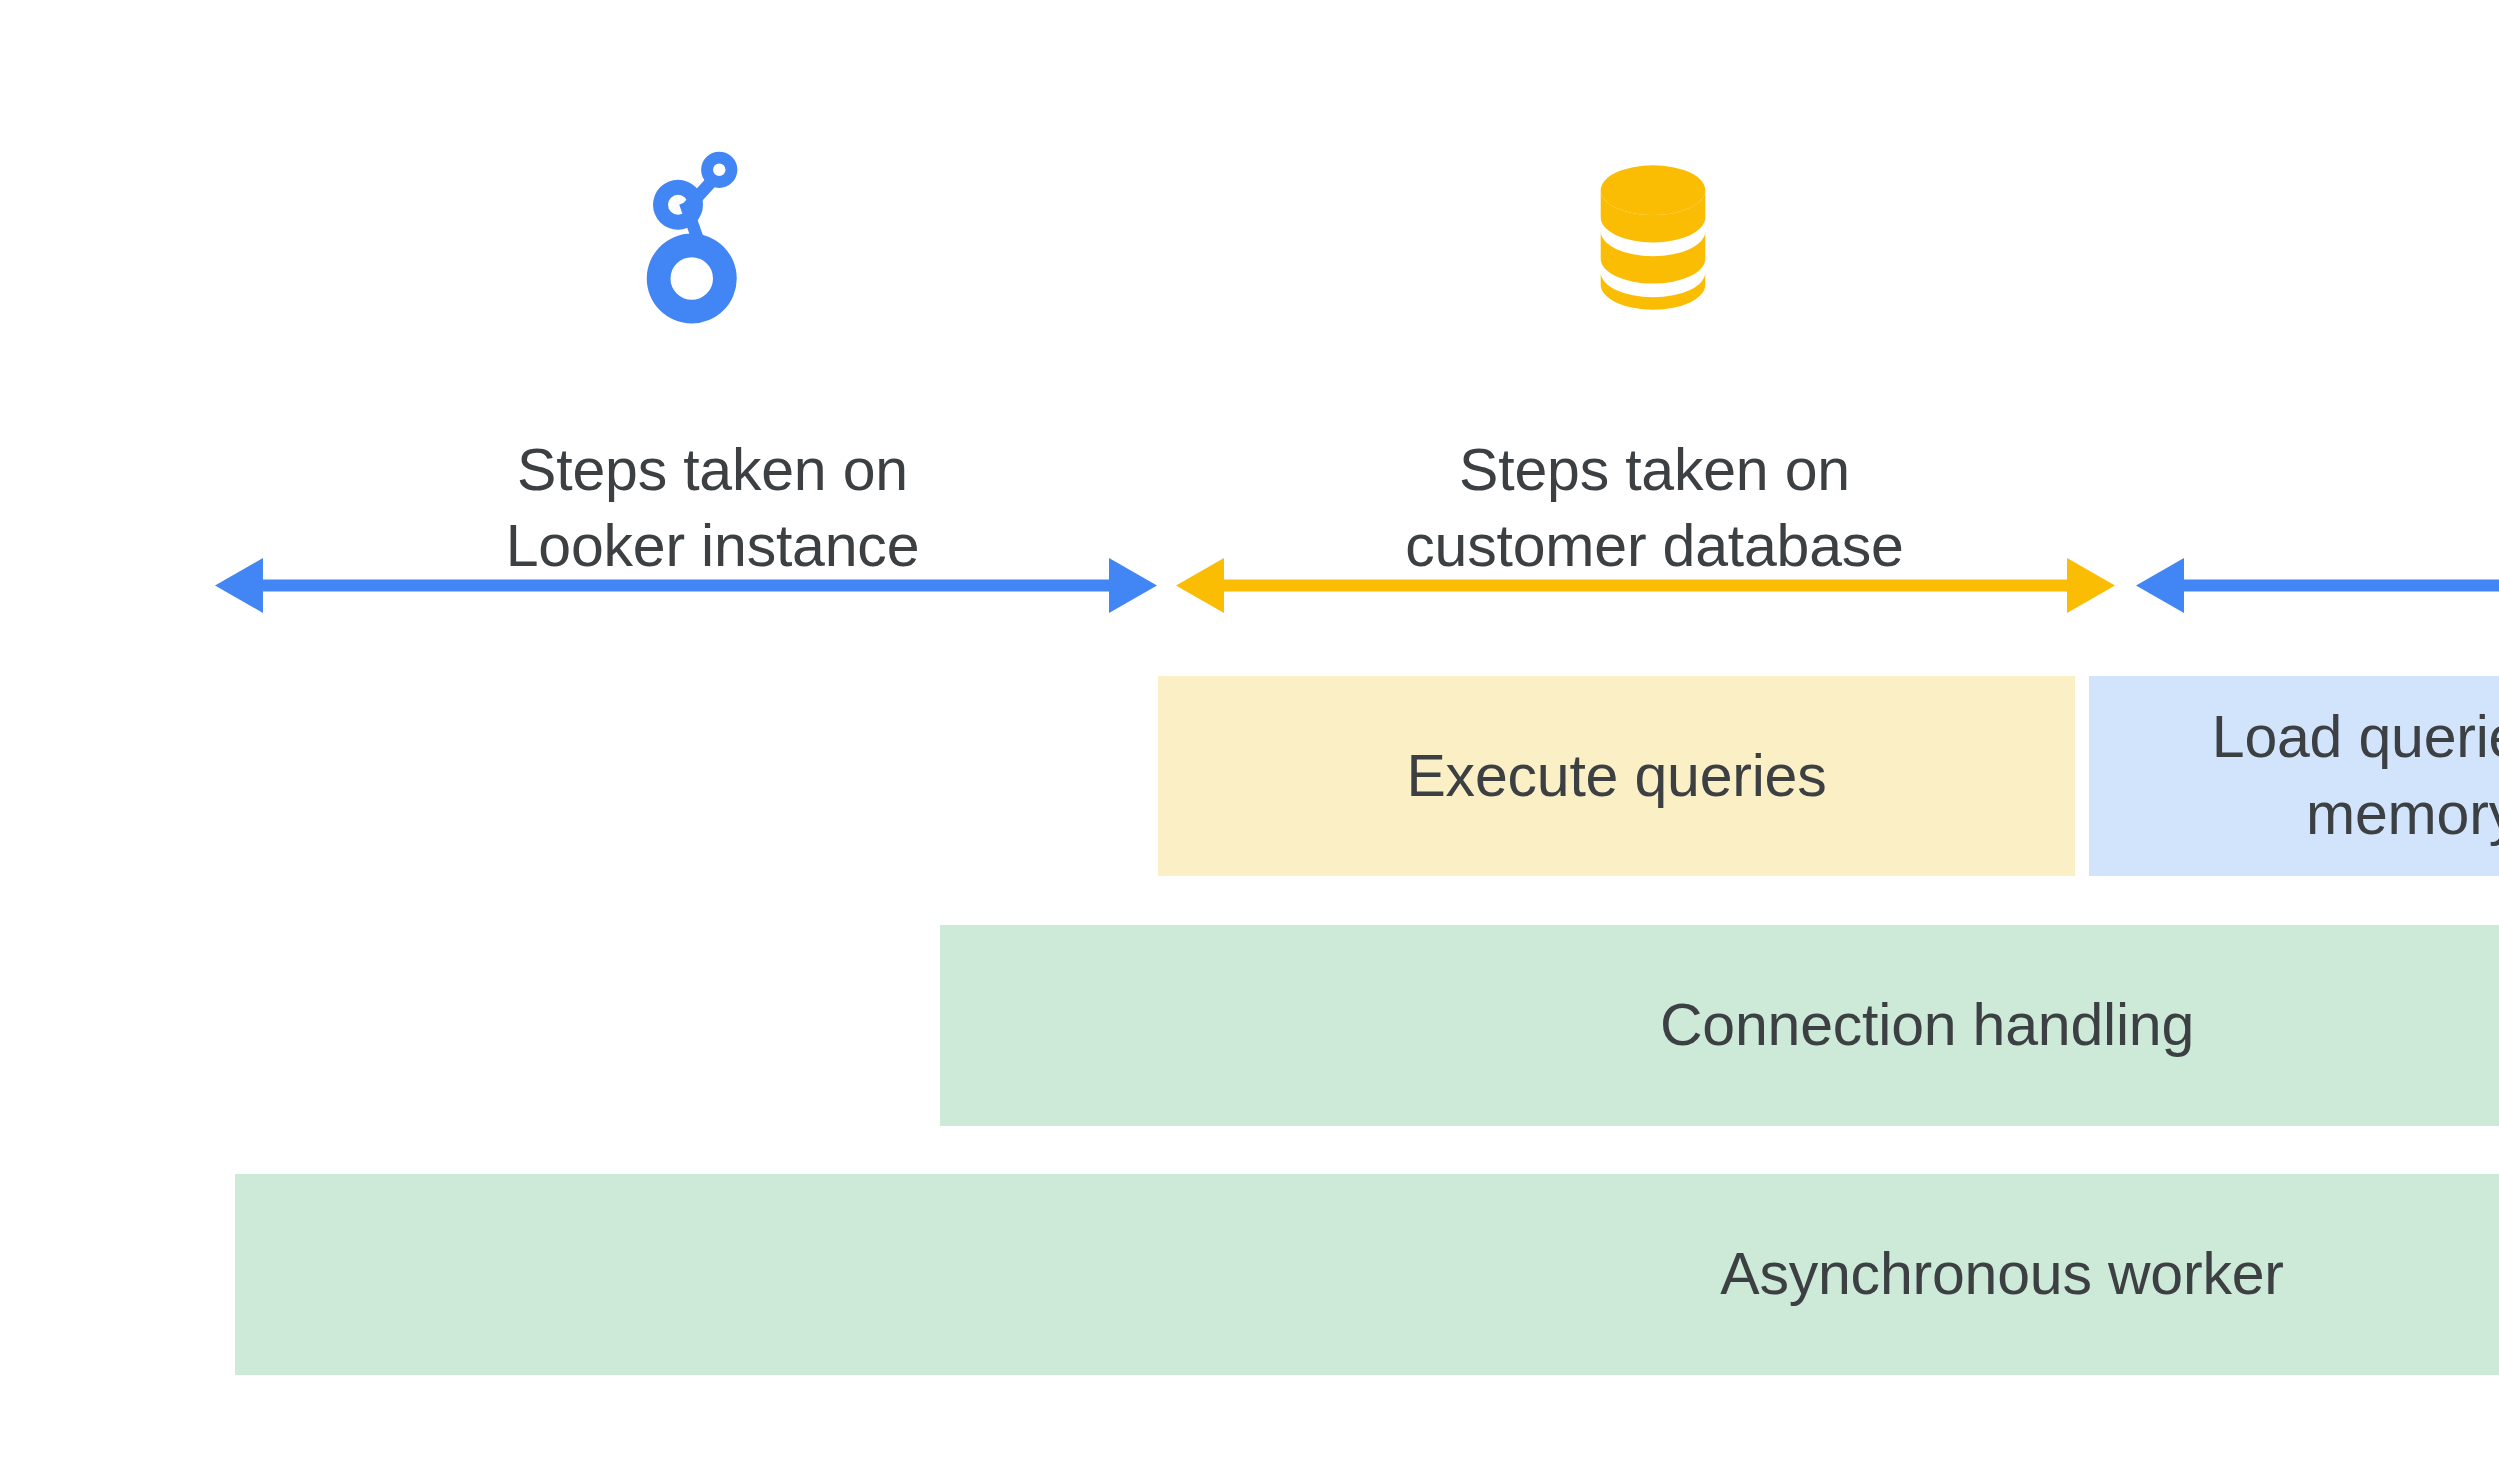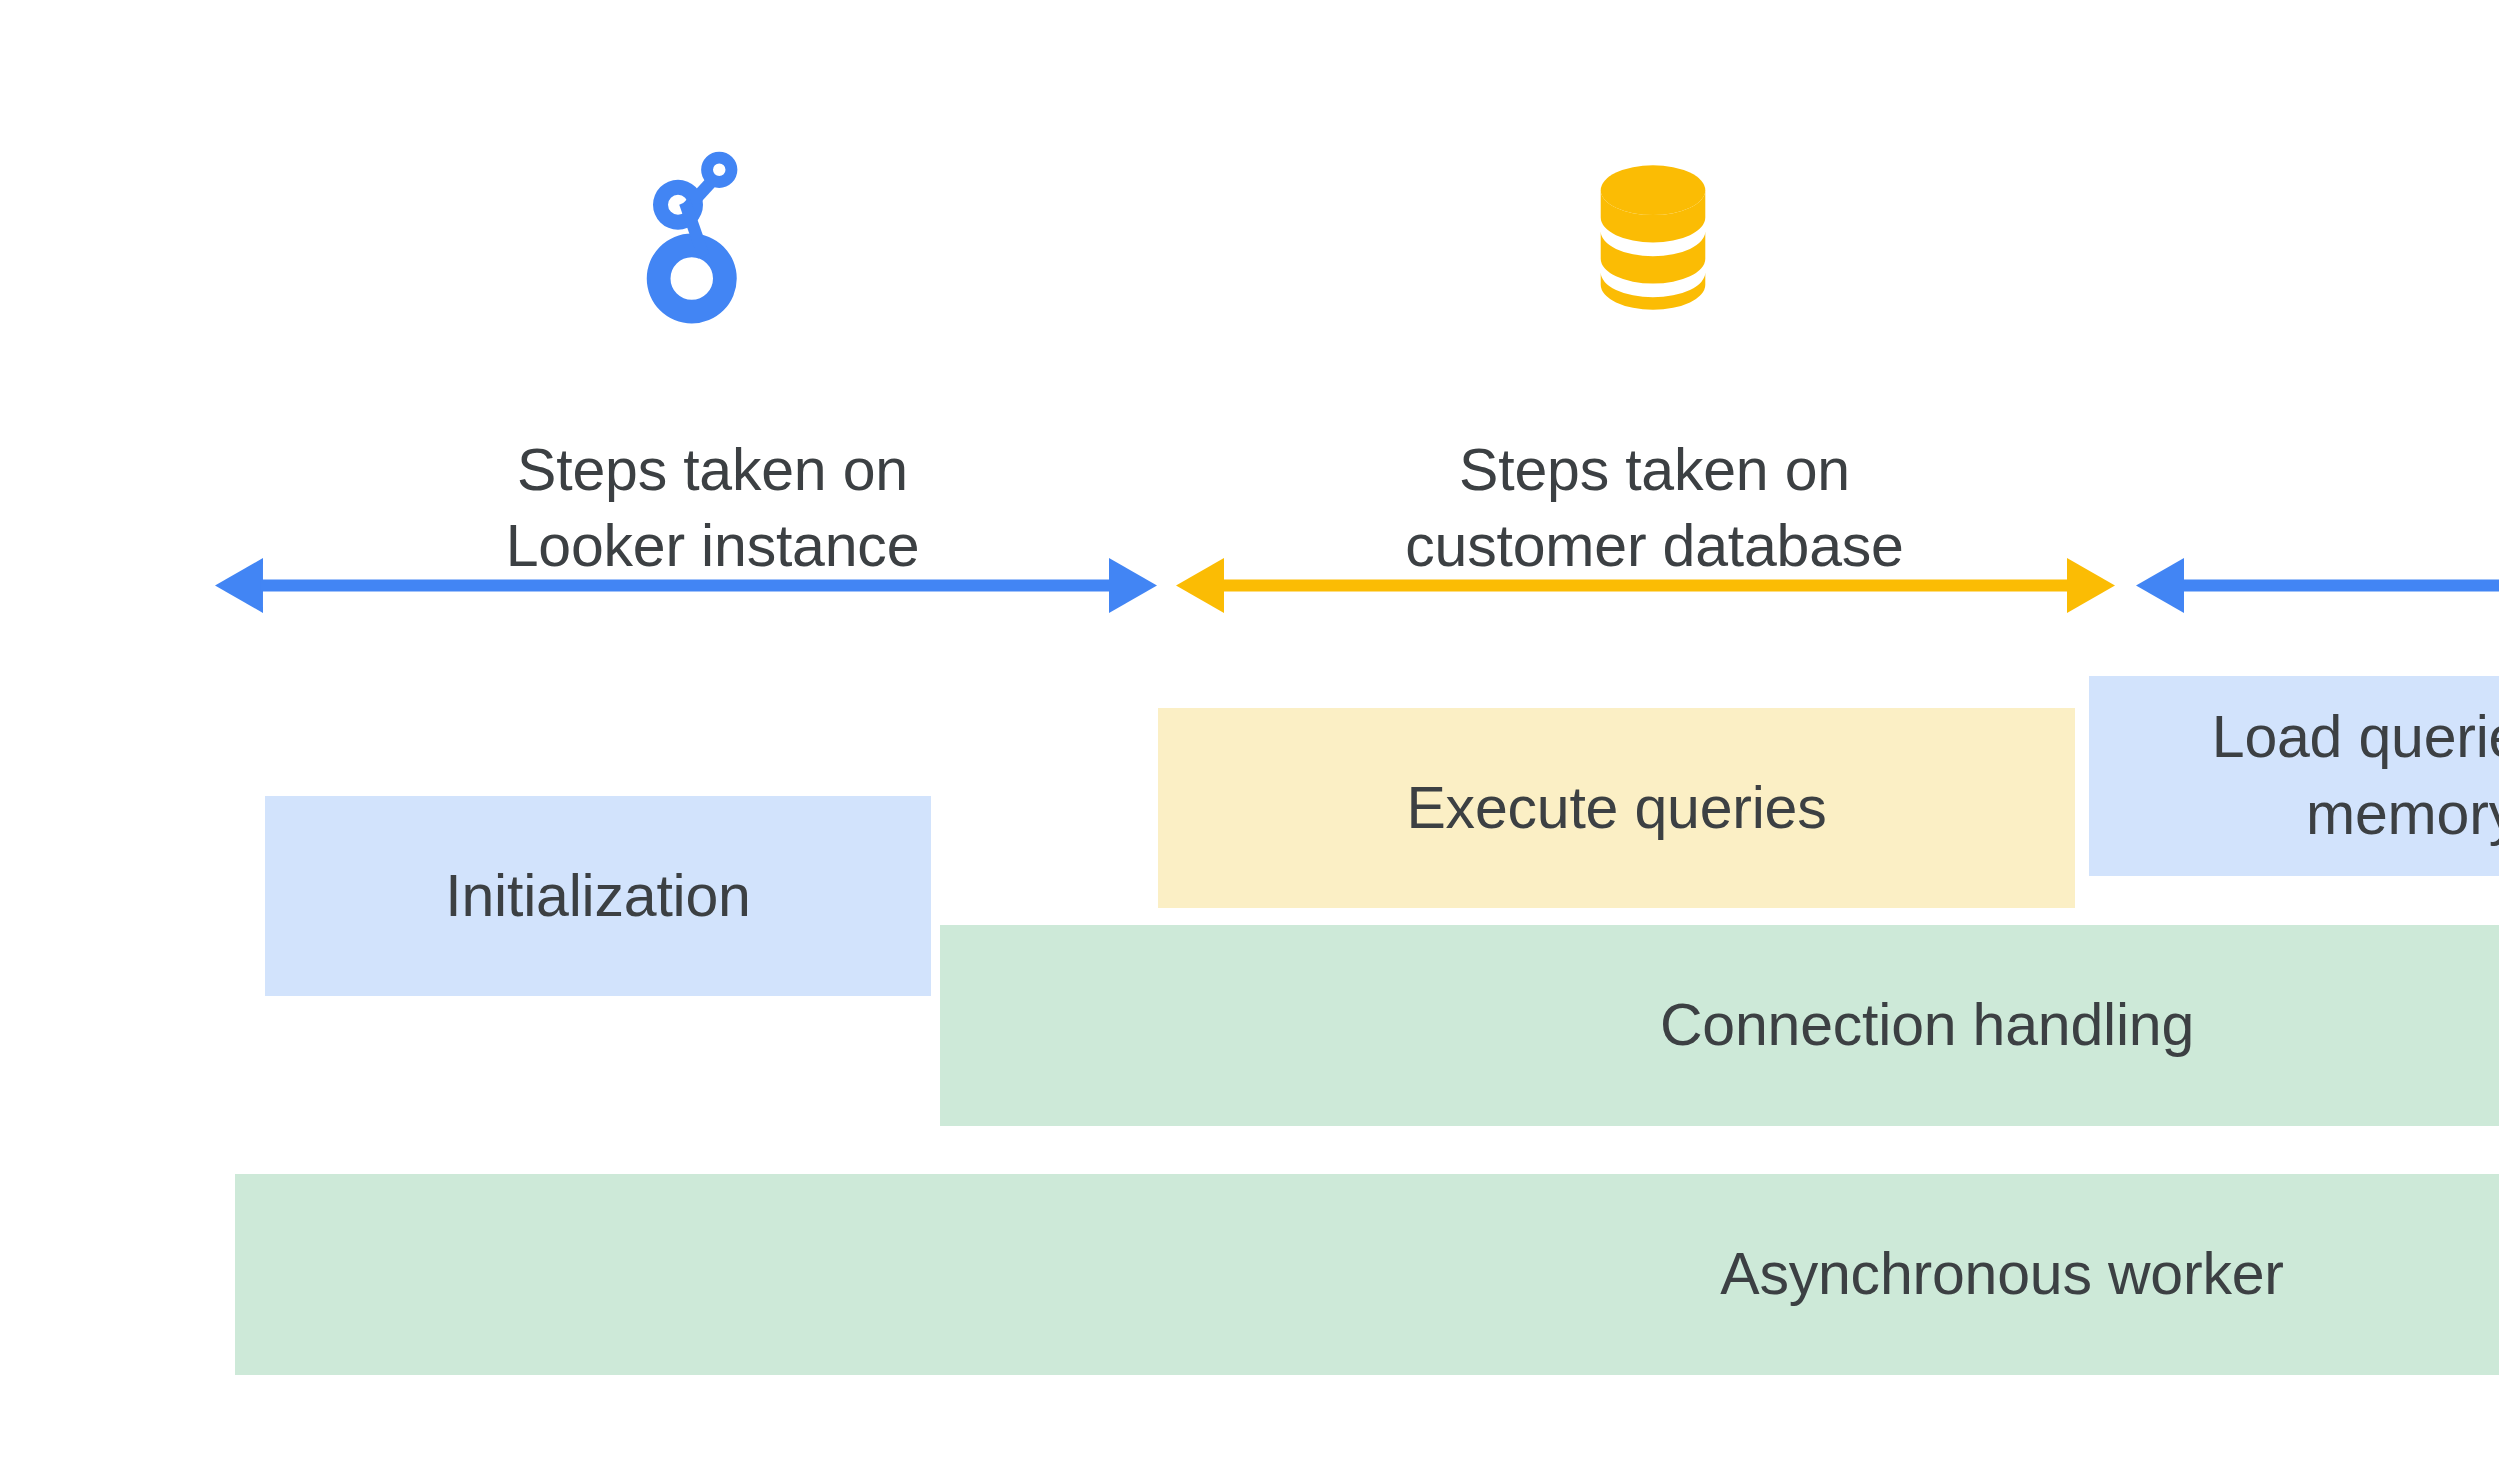--- a/index.html
+++ b/index.html
@@ -42,21 +42,21 @@
     color:#3C4043;
     font-size:59px;
     line-height:1.3;
     letter-spacing:-0.2px;
     font-weight:400;
     white-space:pre-line;
     box-sizing:border-box;
     padding:0 12px;
   }
   .box.blue{background:#D2E3FC;}
-  .box.yellow{background:#FBEFC5;margin-top:32px;}
+  .box.yellow{background:#FBEFC5;}
   .box.green{background:#CDE9D8;}
 </style>
 </head>
 <body>
 
 <div id="canvas">
 
   <div class="icon-wrap" style="left:623px;top:146px;">
     <svg width="125" height="180" viewBox="0 0 100 144">
       <g fill="#4285F4">
@@ -108,20 +108,19 @@
       <rect x="92" y="49" width="3056" height="24" fill="#4285F4"></rect>
       <path d="M3240 61 L3144 6 L3144 116 Z" fill="#4285F4"></path>
     </svg>
   </div>
 
   <div class="box yellow" style="left:1158px;top:676px;width:917px;height:200px;">Execute queries</div>
 
   <div class="box blue" style="left:2089px;top:676px;width:646px;height:200px;">Load queries in
 memory</div>
 
-  <div class="box blue" style="left:265px;top:796px;width:666px;height:200px;">Initialization</div>
 
   <div class="box green" style="left:940px;top:925px;width:1974px;height:201px;">Connection handling</div>
 
   <div class="box green" style="left:235px;top:1174px;width:3534px;height:201px;">Asynchronous worker</div>
 
 </div>
 
 
 </body></html>

